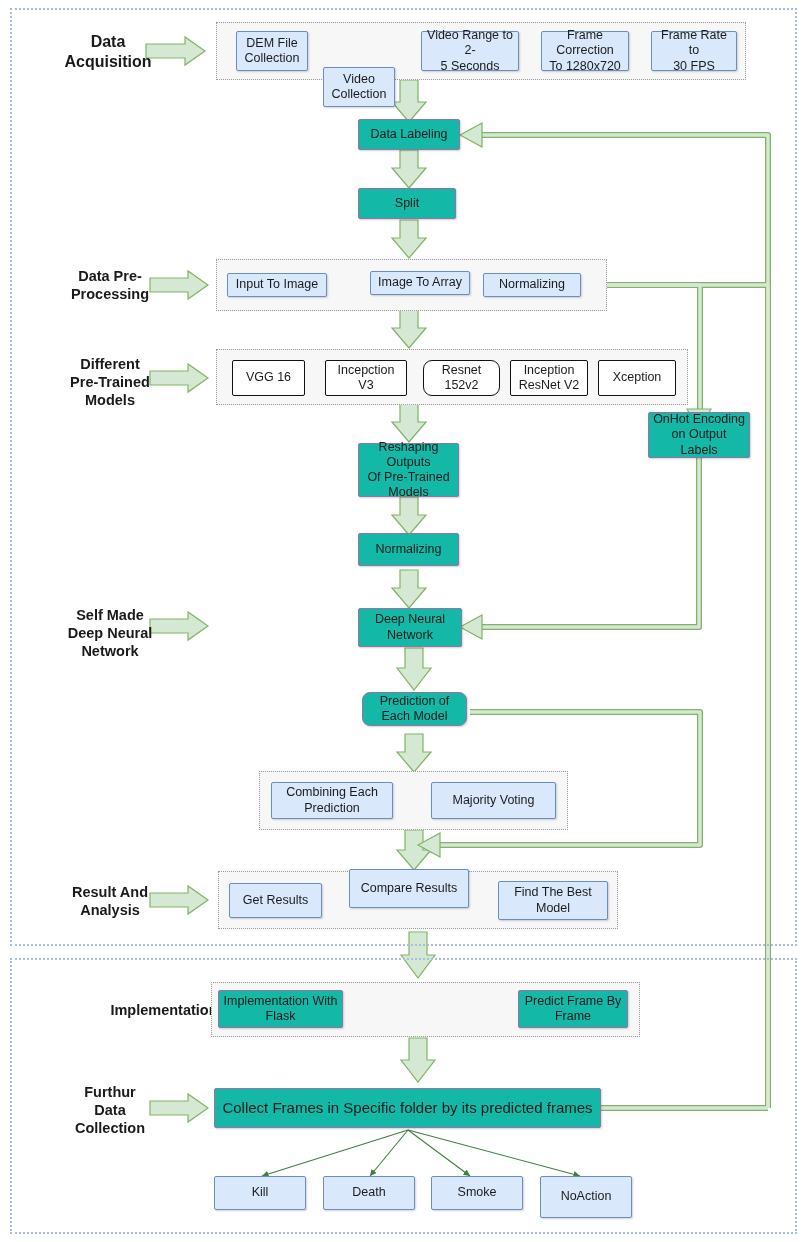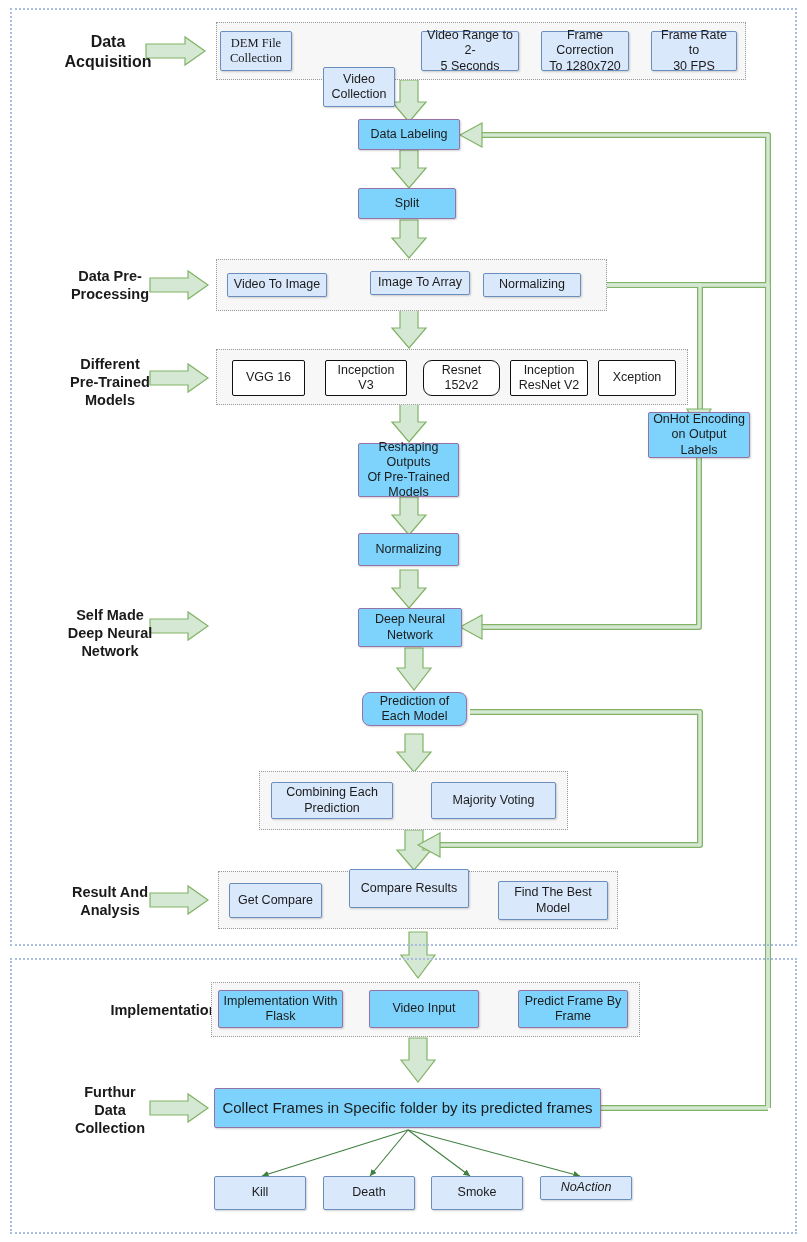--- a/index.html
+++ b/index.html
@@ -34,21 +34,21 @@
     justify-content: center;
     text-align: center;
     font-size: 12.5px;
     line-height: 1.22;
     color: #1b1b1b;
     padding: 2px 4px;
     border-radius: 2px;
     box-shadow: 1px 1px 2px rgba(0,0,0,0.18);
   }
   .node.blue  { background: #dae8fc; border: 1px solid #6c8ebf; }
-  .node.purple{ background: #7dd3fc; border: 1px solid #9673a6; }
+  .node.purple{ background: #14b8a6; border: 1px solid #9673a6; }
   .node.white { background: #ffffff; border: 1px solid #111111; box-shadow:none; }
   .node.wide-label { font-size: 15px; text-align: center; }
   
   .stage-label {
     position: absolute;
     font-weight: bold;
     font-size: 14.5px;
     line-height: 1.25;
     color: #1a1a1a;
     text-align: center;
@@ -156,34 +156,34 @@
     </g>
   </svg>
 
   <div class="outer-group" style="left:10px; top:8px; width:787px; height:938px;"></div>
   <div class="outer-group" style="left:10px; top:958px; width:787px; height:276px;"></div>
 
   <div class="stage-label big" style="left:38px; top:28px; width:140px; height:48px;">Data<br>Acquisition</div>
 
   <div class="sub-group" style="left:216px; top:22px; width:530px; height:58px;"></div>
 
-  <div class="node blue" style="left:220px; top:31px; width:72px; height:40px;font-family:Liberation Serif, serif;">DEM File<br>Collection</div>
+  <div class="node blue" style="left:236px; top:31px; width:72px; height:40px;">DEM File<br>Collection</div>
   <div class="node blue" style="left:323px; top:31px; width:72px; height:40px;margin-top:36px;">Video<br>Collection</div>
   <div class="node blue" style="left:421px; top:31px; width:98px; height:40px;">Video Range to 2-<br>5 Seconds</div>
   <div class="node blue" style="left:541px; top:31px; width:88px; height:40px;">Frame Correction<br>To 1280x720</div>
   <div class="node blue" style="left:651px; top:31px; width:86px; height:40px;">Frame Rate to<br>30 FPS</div>
 
   <div class="node purple" style="left:358px; top:119px; width:102px; height:31px;">Data Labeling</div>
   <div class="node purple" style="left:358px; top:188px; width:98px; height:31px;">Split</div>
 
   <div class="stage-label" style="left:40px; top:262px; width:140px; height:46px;">Data Pre-<br>Processing</div>
 
   <div class="sub-group" style="left:216px; top:259px; width:391px; height:52px;"></div>
 
-  <div class="node blue" style="left:227px; top:273px; width:100px; height:24px;">Video To Image</div>
+  <div class="node blue" style="left:227px; top:273px; width:100px; height:24px;">Input To Image</div>
   <div class="node blue" style="left:354px; top:271px; width:100px; height:24px;margin-left:16px;">Image To Array</div>
   <div class="node blue" style="left:483px; top:273px; width:98px; height:24px;">Normalizing</div>
 
   <div class="stage-label" style="left:40px; top:352px; width:140px; height:60px;">Different<br>Pre-Trained<br>Models</div>
 
   <div class="sub-group" style="left:216px; top:349px; width:472px; height:56px;"></div>
 
   <div class="node white" style="left:232px; top:360px; width:73px; height:36px;">VGG 16</div>
   <div class="node white" style="left:325px; top:360px; width:82px; height:36px;">Incepction V3</div>
   <div class="node white" style="left:423px; top:360px; width:77px; height:36px;border-radius:9px;">Resnet<br>152v2</div>
@@ -202,34 +202,33 @@
 
   <div class="sub-group" style="left:259px; top:771px; width:309px; height:59px;"></div>
 
   <div class="node blue" style="left:271px; top:782px; width:122px; height:37px;">Combining Each<br>Prediction</div>
   <div class="node blue" style="left:431px; top:782px; width:125px; height:37px;">Majority Voting</div>
 
   <div class="stage-label" style="left:40px; top:878px; width:140px; height:46px;">Result And<br>Analysis</div>
 
   <div class="sub-group" style="left:218px; top:871px; width:400px; height:58px;"></div>
 
-  <div class="node blue" style="left:229px; top:883px; width:93px; height:35px;">Get Compare</div>
+  <div class="node blue" style="left:229px; top:883px; width:93px; height:35px;">Get Results</div>
   <div class="node blue" style="left:349px; top:869px; width:120px; height:39px;">Compare Results</div>
   <div class="node blue" style="left:498px; top:881px; width:110px; height:39px;">Find The Best<br>Model</div>
 
   <div class="stage-label" style="left:42px; top:999px; width:244px; height:22px;">Implementation</div>
 
   <div class="sub-group" style="left:211px; top:982px; width:429px; height:55px;"></div>
 
   <div class="node purple" style="left:218px; top:990px; width:125px; height:38px;">Implementation With<br>Flask</div>
-  <div class="node purple" style="left:369px; top:990px; width:110px; height:38px;">Video Input</div>
   <div class="node purple" style="left:518px; top:990px; width:110px; height:38px;">Predict Frame By<br>Frame</div>
 
   <div class="stage-label" style="left:40px; top:1080px; width:140px; height:60px;">Furthur<br>Data<br>Collection</div>
 
   <div class="node purple wide-label" style="left:214px; top:1088px; width:387px; height:40px;">Collect Frames in Specific folder by its predicted frames</div>
 
   <div class="node blue" style="left:214px; top:1176px; width:92px; height:34px;">Kill</div>
   <div class="node blue" style="left:323px; top:1176px; width:92px; height:34px;">Death</div>
   <div class="node blue" style="left:431px; top:1176px; width:92px; height:34px;">Smoke</div>
-  <div class="node blue" style="left:540px; top:1176px; width:92px; height:24px;font-style:italic;">NoAction</div>
+  <div class="node blue" style="left:540px; top:1176px; width:92px; height:42px;">NoAction</div>
 
 </div>
 
 </body></html>

